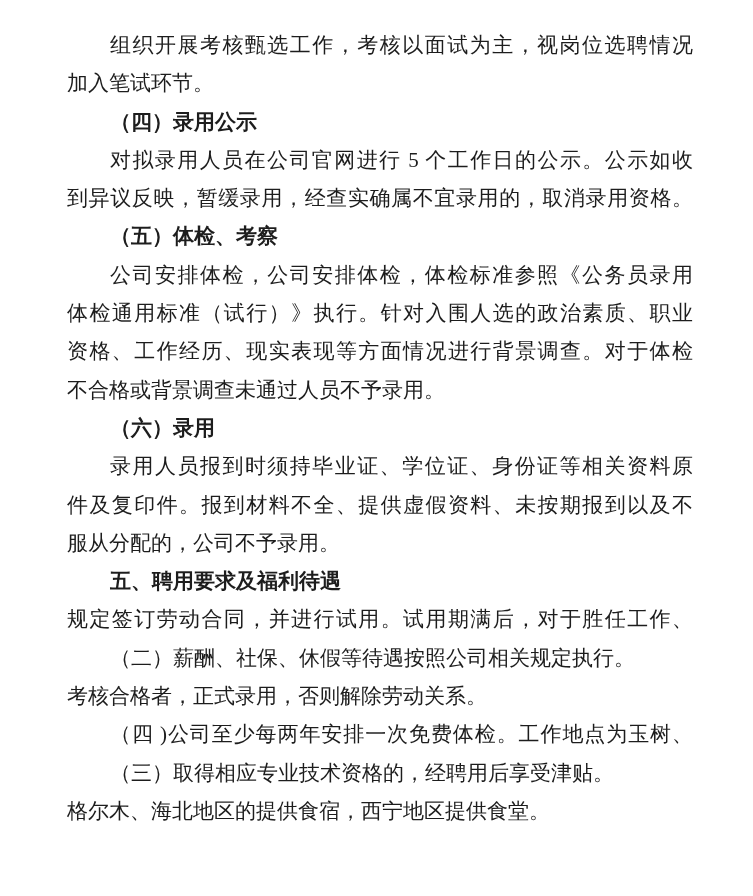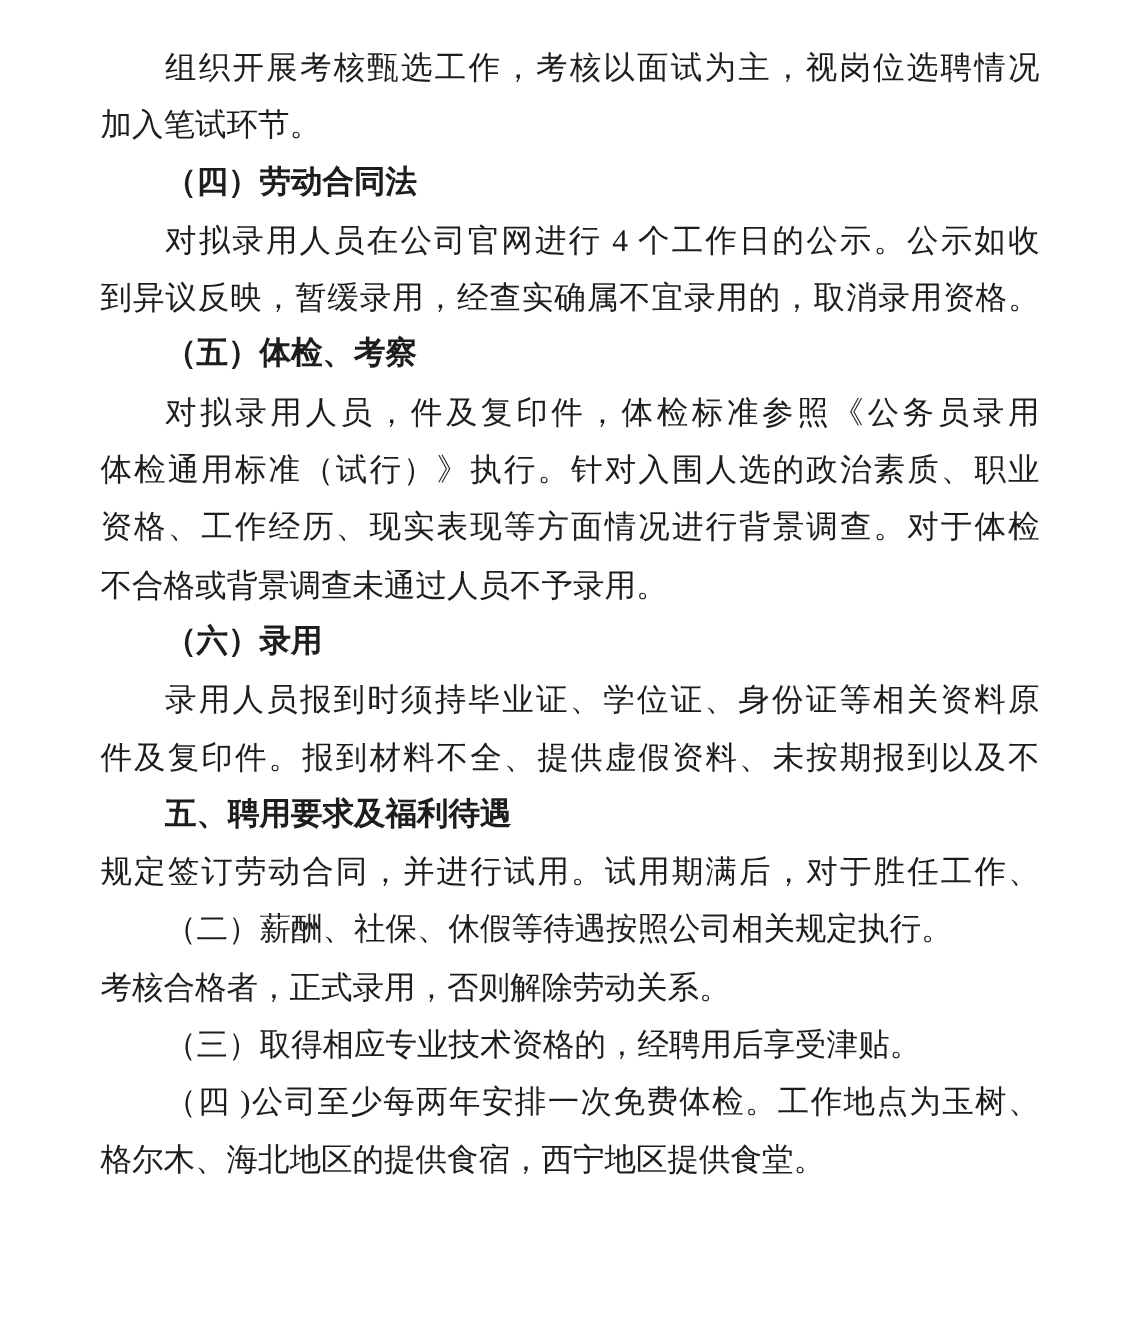--- a/index.html
+++ b/index.html
@@ -38,31 +38,32 @@
     text-align: justify;
     text-align-last: justify;
   }
 </style>
 </head>
 <body>
 
 <div class="page">
   <div class="line body-line indent j">组织开展考核甄选工作，考核以面试为主，视岗位选聘情况</div>
   <div class="line body-line">加入笔试环节。</div>
-  <div class="line heading2 indent">（四）劳动合同法</div>
-  <div class="line body-line indent j">对拟录用人员在公司官网进行 4 个工作日的公示。公示如收</div>
+  <div class="line heading2 indent">（四）录用公示</div>
+  <div class="line body-line indent j">对拟录用人员在公司官网进行 5 个工作日的公示。公示如收</div>
   <div class="line body-line j">到异议反映，暂缓录用，经查实确属不宜录用的，取消录用资格。</div>
   <div class="line heading2 indent">（五）体检、考察</div>
-  <div class="line body-line indent j">对拟录用人员，件及复印件，体检标准参照《公务员录用</div>
+  <div class="line body-line indent j">公司安排体检，公司安排体检，体检标准参照《公务员录用</div>
   <div class="line body-line j">体检通用标准（试行）》执行。针对入围人选的政治素质、职业</div>
   <div class="line body-line j">资格、工作经历、现实表现等方面情况进行背景调查。对于体检</div>
   <div class="line body-line">不合格或背景调查未通过人员不予录用。</div>
   <div class="line heading2 indent">（六）录用</div>
   <div class="line body-line indent j">录用人员报到时须持毕业证、学位证、身份证等相关资料原</div>
   <div class="line body-line j">件及复印件。报到材料不全、提供虚假资料、未按期报到以及不</div>
+  <div class="line body-line">服从分配的，公司不予录用。</div>
   <div class="line heading1 indent">五、聘用要求及福利待遇</div>
   <div class="line body-line j">规定签订劳动合同，并进行试用。试用期满后，对于胜任工作、</div>
   <div class="line body-line indent">（二）薪酬、社保、休假等待遇按照公司相关规定执行。</div>
   <div class="line body-line">考核合格者，正式录用，否则解除劳动关系。</div>
+  <div class="line body-line indent j">（四 )公司至少每两年安排一次免费体检。工作地点为玉树、</div>
   <div class="line body-line indent">（三）取得相应专业技术资格的，经聘用后享受津贴。</div>
-  <div class="line body-line indent j">（四 )公司至少每两年安排一次免费体检。工作地点为玉树、</div>
   <div class="line body-line">格尔木、海北地区的提供食宿，西宁地区提供食堂。</div>
 </div>
 
 </body></html>

